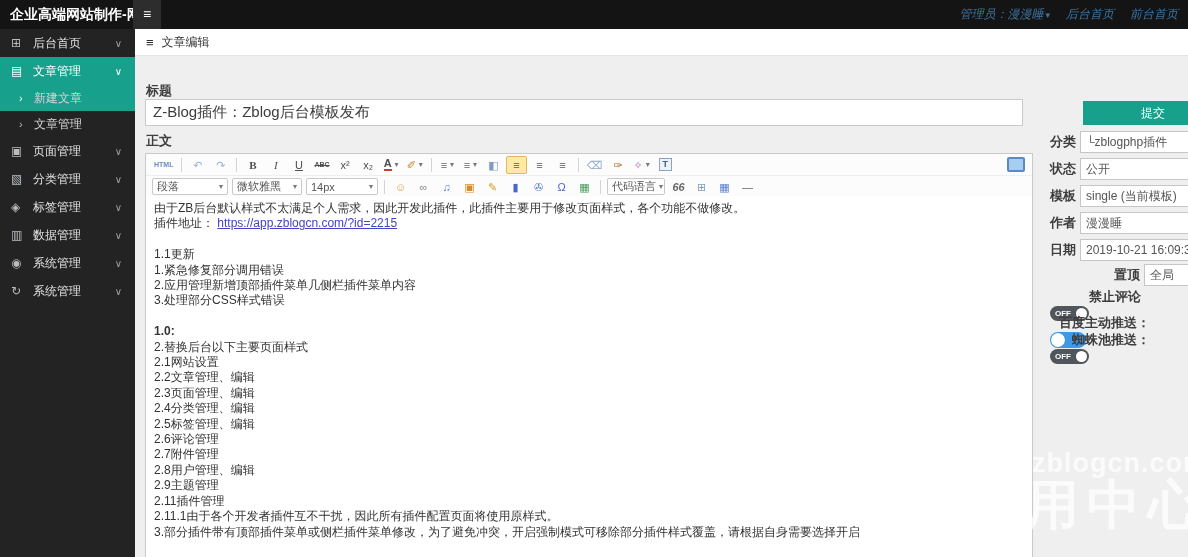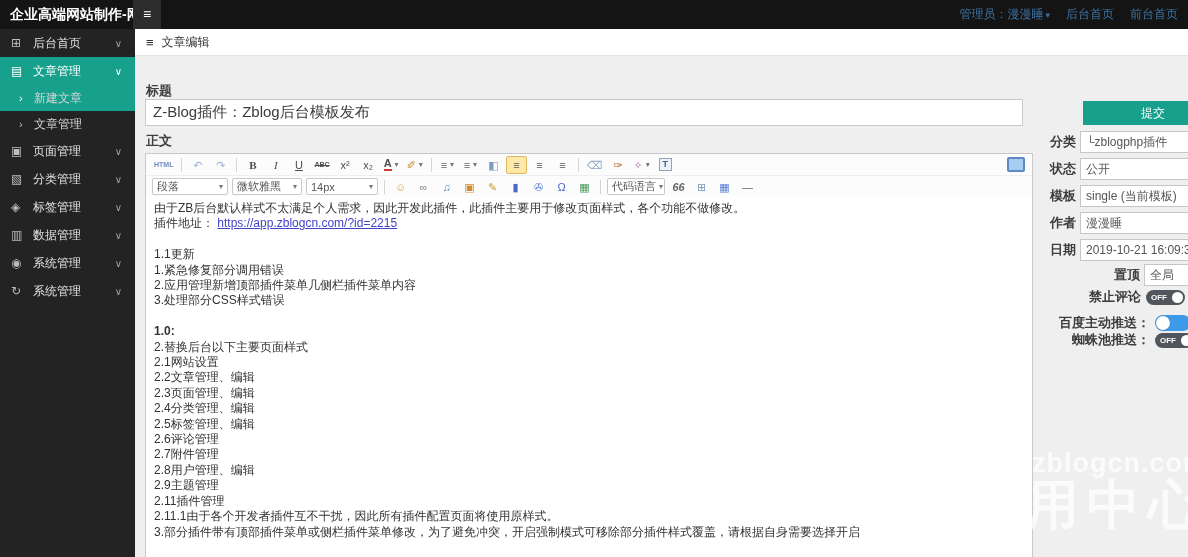--- a/index.html
+++ b/index.html
@@ -6,21 +6,21 @@
   #root{position:relative;width:1188px;height:557px;overflow:hidden;background:#efefef;
         font-family:"Liberation Sans","DejaVu Sans",sans-serif;}
 
   
   .header{position:absolute;top:0;left:0;right:0;height:29px;background:#141414;z-index:5;}
   .h-title{position:absolute;left:10px;top:0;line-height:29px;color:#fff;font-size:14px;font-weight:bold;
            width:123px;overflow:hidden;white-space:nowrap;}
   .h-menu{position:absolute;left:133px;top:0;width:28px;height:29px;background:#2d2d2d;color:#fff;
           text-align:center;line-height:29px;font-size:14px;cursor:pointer;}
   .h-right{position:absolute;right:10px;top:0;height:29px;display:flex;align-items:center;gap:16px;
-           font-size:12px;color:#3f74a3;}
+           font-size:12px;color:#3f74a3;font-style:italic;}
   .h-link{cursor:pointer;white-space:nowrap;}
   .h-caret{font-size:9px;margin-left:2px;}
 
   
   .sidebar{position:absolute;top:29px;left:0;width:135px;bottom:0;background:#232323;z-index:4;}
   .side-item{height:28px;display:flex;align-items:center;color:#e2e2e2;font-size:12px;cursor:pointer;}
   .side-item .s-icon{width:22px;margin-left:11px;color:#b9bdc1;font-size:12px;flex:none;}
   .side-item .s-label{flex:1;white-space:nowrap;}
   .side-item .s-chev{margin-right:13px;color:#9aa0a6;font-size:10px;}
   .side-item.active{background:#17a08c;color:#fff;}
@@ -80,21 +80,21 @@
   .p-box{height:22px;box-sizing:border-box;border:1px solid #c6c6c6;background:#fff;font-size:12px;color:#555;
          display:flex;align-items:center;padding:0 5px;width:160px;cursor:pointer;white-space:nowrap;}
   #row-category{left:1046px;top:131px;}
   #row-status{left:1046px;top:158px;}
   #row-template{left:1046px;top:185px;}
   #row-author{left:1046px;top:212px;}
   #row-date{left:1046px;top:239px;}
   #row-sticky{left:1096px;top:264px;}
   #row-sticky .p-label{width:44px;}
   #row-sticky .p-box{width:70px;}
-  .t-row{position:absolute;display:flex;align-items:center;z-index:2;}
+  .t-row{position:absolute;display:flex;align-items:flex-start;z-index:2;flex-direction:column;}
   .t-label{font-size:13px;font-weight:bold;color:#3d3d3d;text-align:right;flex:none;}
   #row-comment{left:1045px;top:288px;}#row-comment .t-label{width:96px;}
   #row-baidu{left:1045px;top:314px;}#row-baidu .t-label{width:105px;}
   #row-spider{left:1045px;top:331px;}#row-spider .t-label{width:105px;}
   .pill-off{margin-left:5px;width:34px;height:15px;border-radius:8px;background:#50565c;color:#fff;
             font-size:8px;font-weight:bold;display:flex;align-items:center;padding-left:5px;position:relative;cursor:pointer;flex:none;}
   .pill-off::after{content:"";position:absolute;right:2px;top:2px;width:11px;height:11px;border-radius:50%;background:#fff;}
   .toggle-on{margin-left:5px;width:36px;height:16px;border-radius:9px;background:#3d9ae8;position:relative;cursor:pointer;flex:none;}
   .toggle-on::before{content:"";position:absolute;left:1px;top:1px;width:14px;height:14px;border-radius:50%;
                      background:#fff;box-shadow:0 0 1px rgba(0,0,0,.4);}

